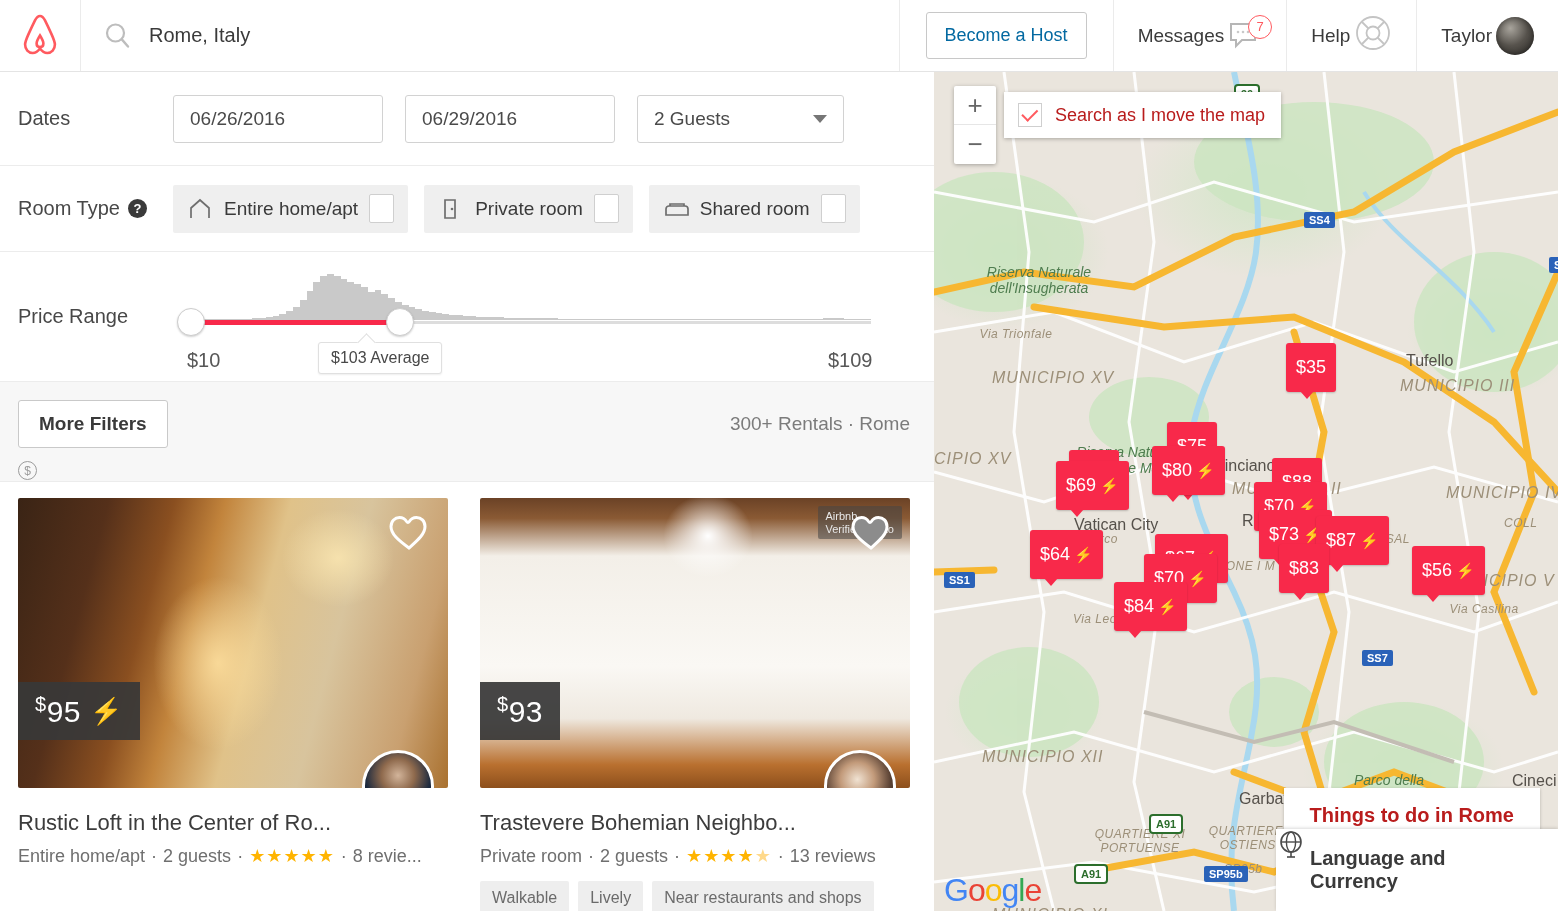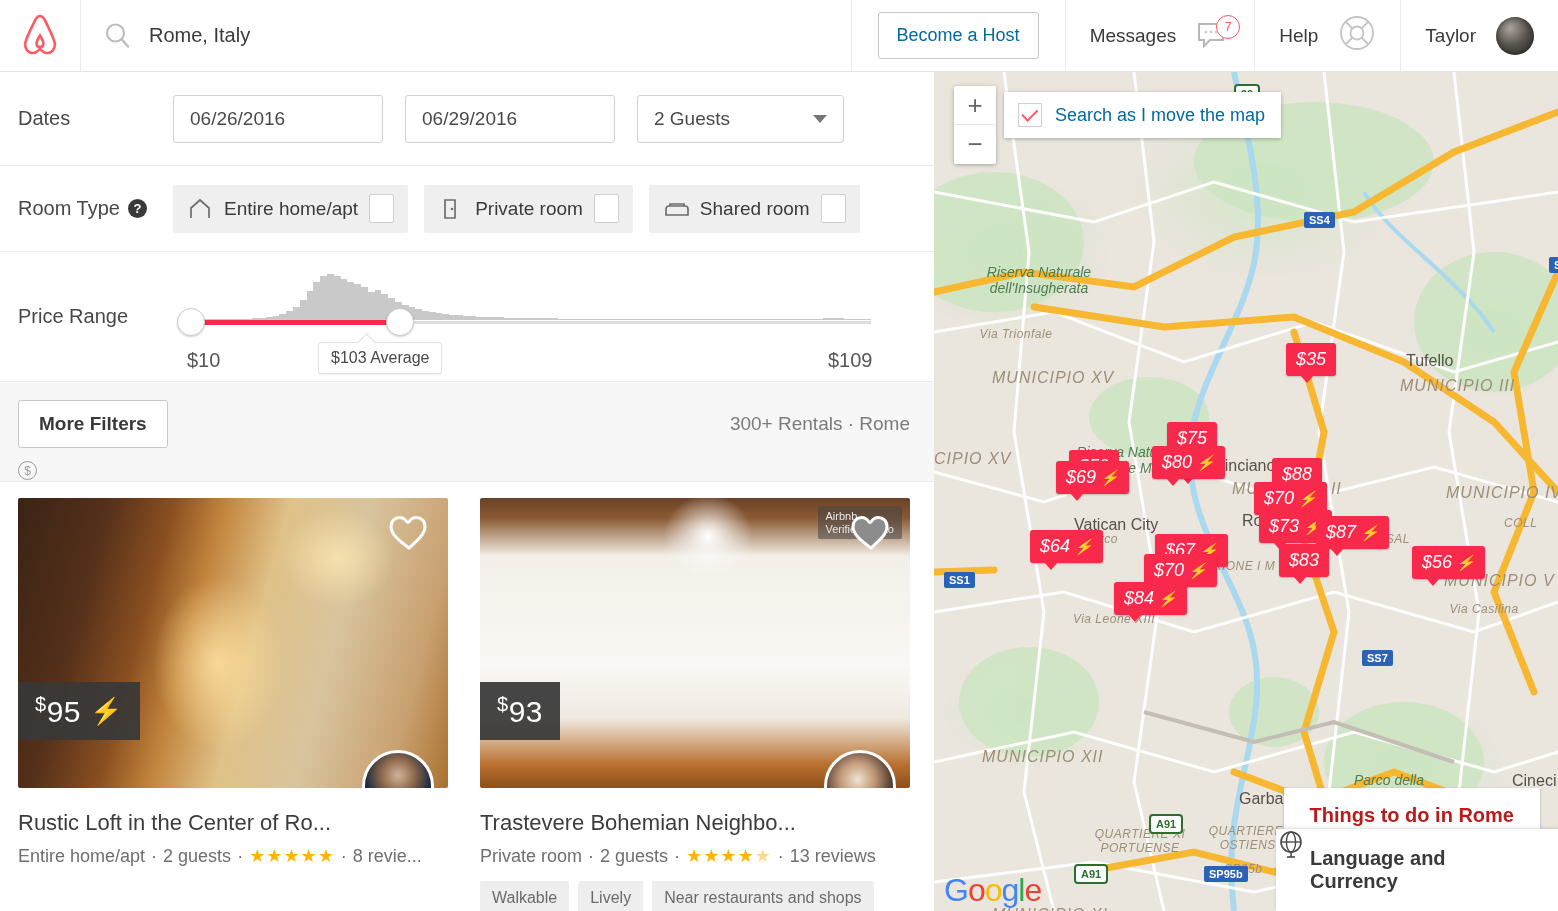--- a/index.html
+++ b/index.html
@@ -26,21 +26,21 @@
     border: none; outline: none; font-size: 20px; color: #3a3a3a;
     font-family: "Liberation Sans", sans-serif; width: 600px; background: transparent;
   }
   .host-cell { display: flex; align-items: center; padding: 0 26px; border-left: 1px solid #ebebeb; }
   .host-btn {
     border: 1px solid #c8c8c8; background: #fff; border-radius: 3px;
     padding: 12px 18px; font-size: 18px; color: #0369a1; cursor: pointer;
     font-family: "Liberation Sans", sans-serif;
   }
   .msg-cell, .help-cell, .user-cell {
-    display: flex; align-items: center; gap: 20px; padding: 0 24px;
+    display: flex; align-items: center; gap: 4px; padding: 0 24px;
     border-left: 1px solid #ebebeb; font-size: 19px; color: #3a3a3a; cursor: pointer;
   }
   .badge-wrap { position: relative; width: 34px; height: 30px; }
   .msg-badge {
     position: absolute; top: -6px; right: -10px;
     width: 24px; height: 24px; border-radius: 50%;
     background: #fff; border: 1.6px solid #ff5a5f; color: #ff5a5f;
     font-size: 13px; display: flex; align-items: center; justify-content: center;
   }
   .avatar {
@@ -231,27 +231,27 @@
     cursor: pointer;
   }
   .checkbox {
     width: 24px; height: 24px; border: 1px solid #cfcfcf; background: #fff;
     display: flex; align-items: center; justify-content: center; position: relative;
   }
   .checkbox::after {
     content: ""; width: 13px; height: 7px; border-left: 2.6px solid #ff5a5f;
     border-bottom: 2.6px solid #ff5a5f; transform: rotate(-45deg) translate(1px,-2px);
   }
-  .sm-label { font-size: 18px; color: #0369a1; }
+  .sm-label { font-size: 18px; color: #b91c1c; }
 
   .pin {
     position: absolute; background: #f8294a; color: #fff;
-    font-size: 18px; padding: 6px 10px; border-radius: 3px;
+    font-size: 18px; padding: 14px 10px; border-radius: 3px;
     display: flex; align-items: center; gap: 4px; cursor: pointer; z-index: 10;
-    box-shadow: 0 1px 2px rgba(0,0,0,.2); white-space: nowrap; font-style: italic;
+    box-shadow: 0 1px 2px rgba(0,0,0,.2); white-space: nowrap;
   }
   .pin::after {
     content: ""; position: absolute; bottom: -7px; left: 14px;
     width: 0; height: 0; border-left: 7px solid transparent;
     border-right: 7px solid transparent; border-top: 8px solid #f8294a;
   }
   .pin .b { color: #ffc53d; font-size: 15px; }
 
   .things-btn {
     position: absolute; right: 18px; bottom: 68px; z-index: 30;

